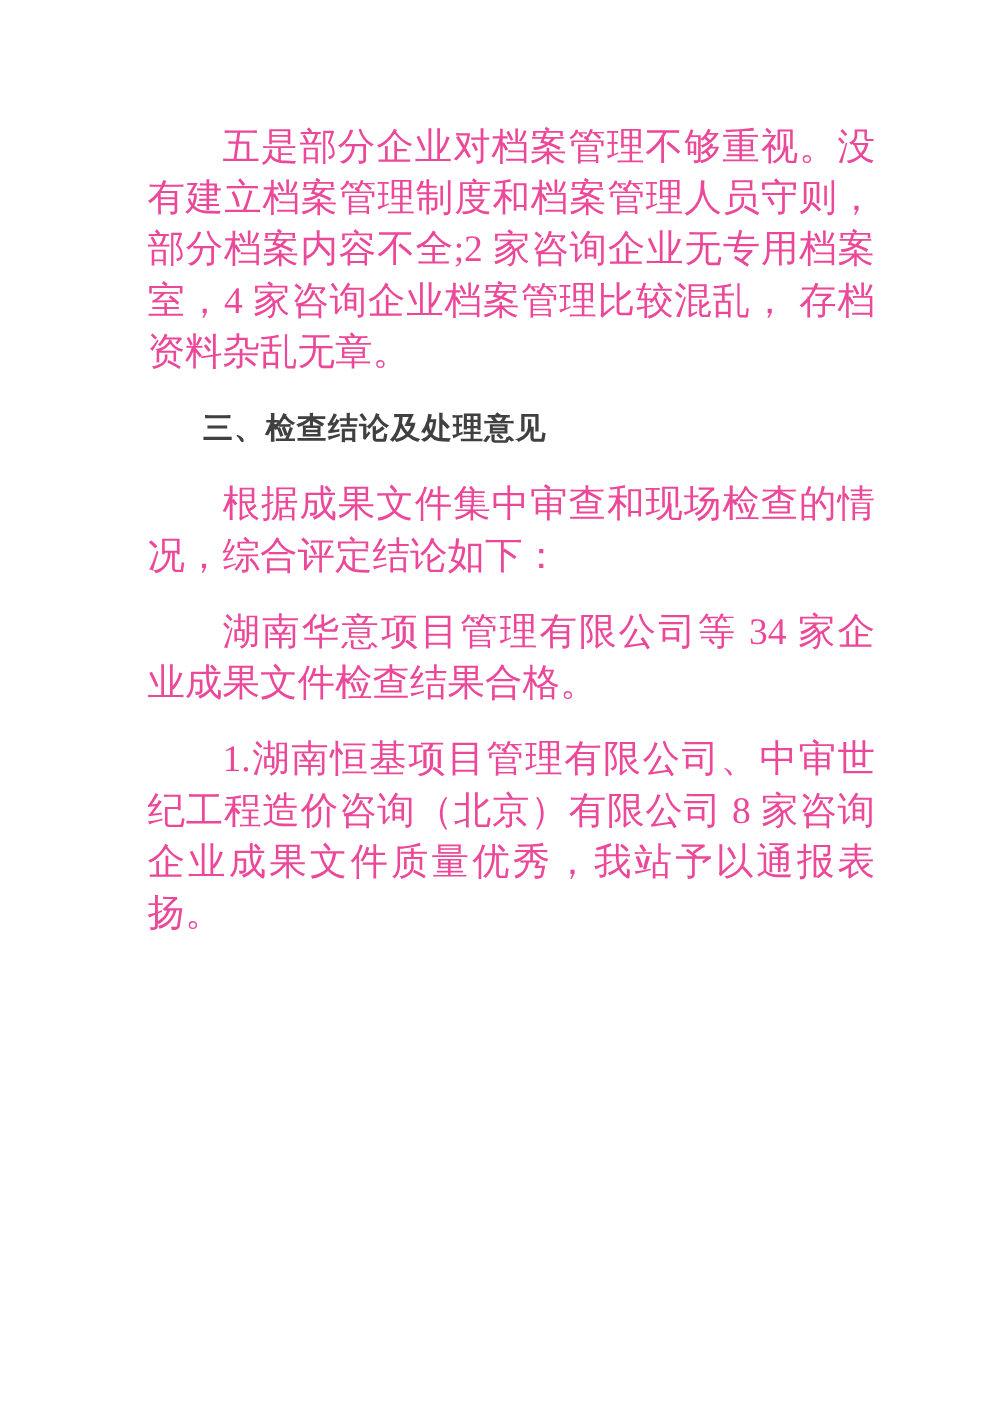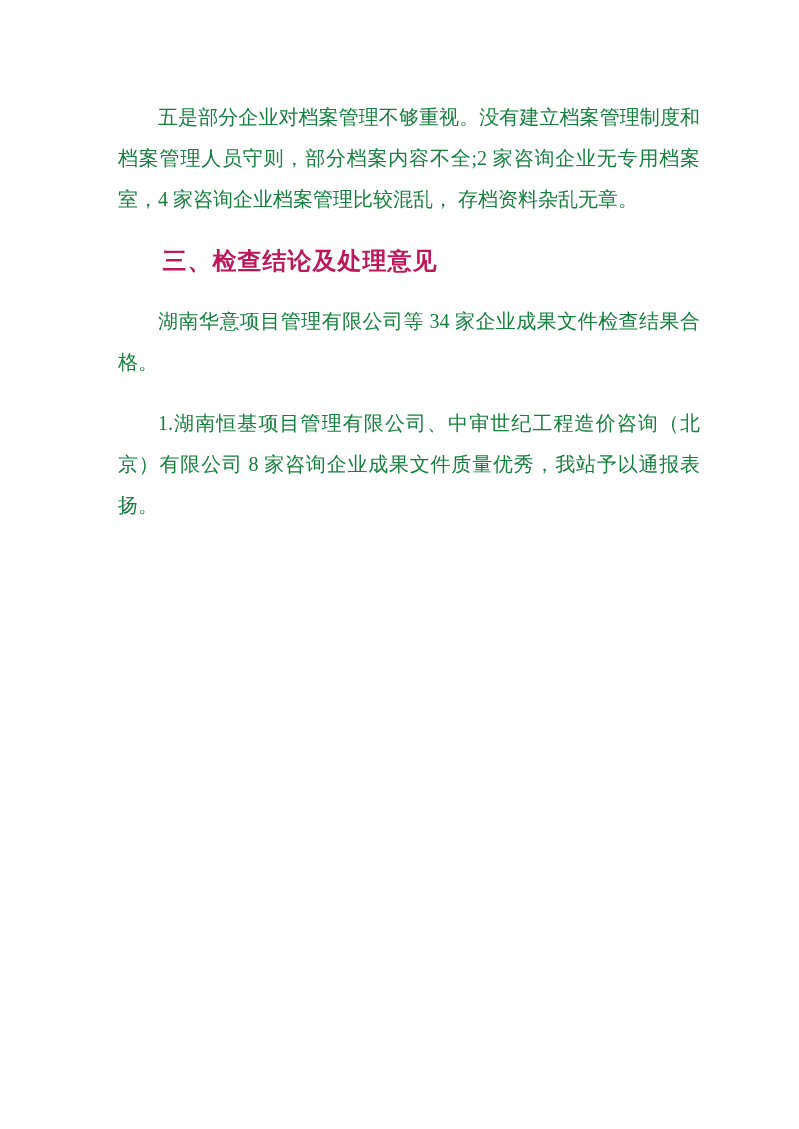--- a/index.html
+++ b/index.html
@@ -16,46 +16,47 @@
   .page {
     box-sizing: border-box;
     width: 799px;
     height: 1129px;
     background: #ffffff;
     padding: 97px 99px 0 118px;
     color: #1a1a1a;
   }
   .body-para {
     margin: 0 0 20px 0;
-    font-size: 20px;
+    font-size: 30px;
     line-height: 41px;
     text-align: justify;
     text-indent: 2em;
-    color: #15803d;
+    color: #ec4899;
     word-break: break-all;
   }
   .section-heading {
     margin: 0 0 20px 0;
     font-family: "Liberation Sans", "DejaVu Sans", sans-serif;
     font-weight: 700;
     font-size: 24px;
     line-height: 41px;
     text-indent: 1.85em;
-    color: #be185d;
+    color: #404040;
     letter-spacing: 1px;
   }
 </style>
 </head>
 <body>
 
 <div class="page">
   <p class="body-para">五是部分企业对档案管理不够重视。没有建立档案管理制度和档案管理人员守则，部分档案内容不全;2 家咨询企业无专用档案室，4 家咨询企业档案管理比较混乱， 存档资料杂乱无章。</p>
 
   <p class="section-heading">三、检查结论及处理意见</p>
 
+  <p class="body-para">根据成果文件集中审查和现场检查的情况，综合评定结论如下：</p>
 
 
   <p class="body-para">湖南华意项目管理有限公司等 34 家企业成果文件检查结果合格。</p>
 
 
 
 
   <p class="body-para">1.湖南恒基项目管理有限公司、中审世纪工程造价咨询（北京）有限公司 8 家咨询企业成果文件质量优秀，我站予以通报表扬。</p>
 </div>
 

